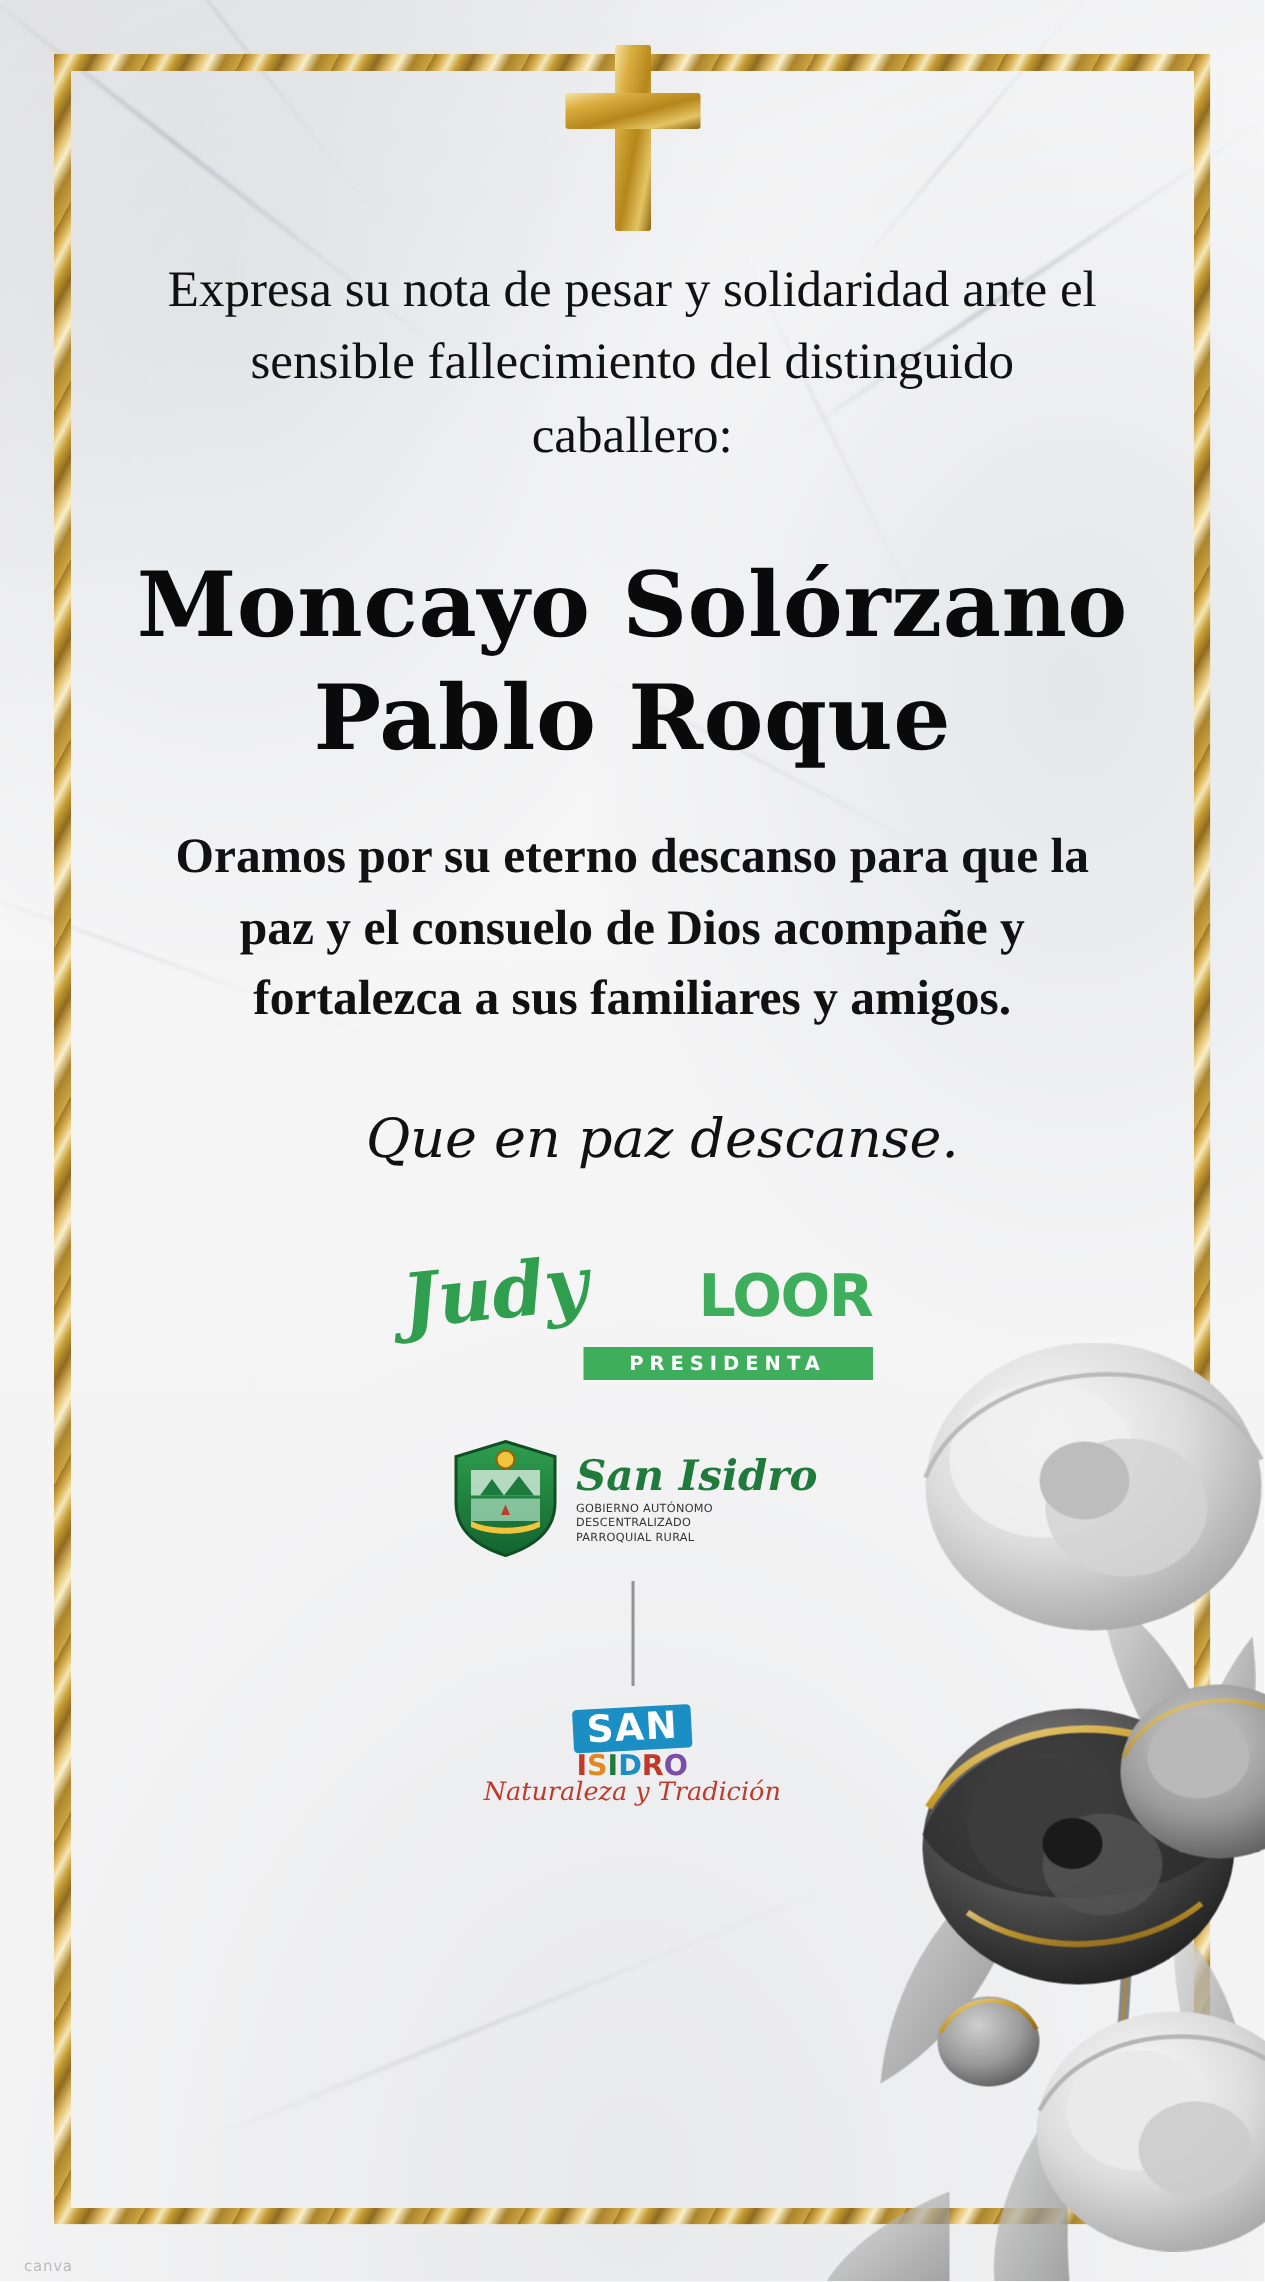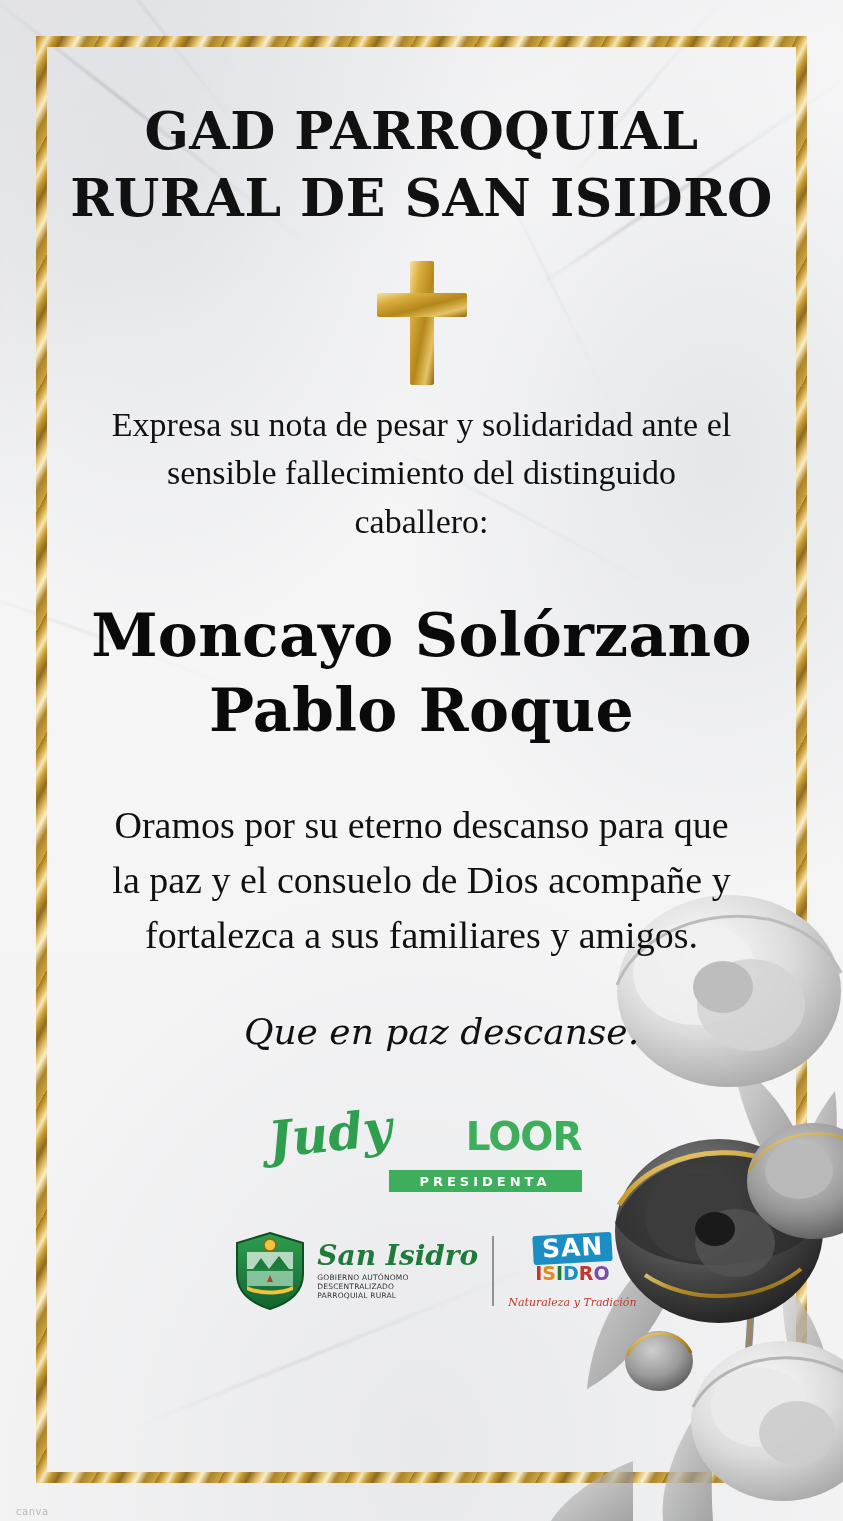--- a/index.html
+++ b/index.html
@@ -132,26 +132,27 @@
     font-family: "DejaVu Serif", serif;
     font-weight: 700;
     font-size: 60px;
     line-height: 1.25;
     color: #0a0a0a;
     letter-spacing: .3px;
   }
   .deceased .dl { display:block; }
 
   .prayer {
-    margin: 50px auto 0;
+    margin: 31px auto 0;
     width: 620px;
     font-family: "Liberation Serif", serif;
-    font-size: 38px;
+    font-size: 33px;
     line-height: 1.45;
     color: #111;
+    font-weight: bold;
   }
 
   .rip {
     margin: 48px auto 16px;
     font-family: "DejaVu Serif", serif;
     font-style: italic;
     font-size: 36px;
     color: #111;
     padding-left: 40px;
   }
@@ -204,20 +205,21 @@
   }
 
   
   .logos {
     margin: 34px auto 0;
     width: 430px;
     display: flex;
     align-items: center;
     justify-content: flex-end;
     gap: 14px;
+    flex-direction: column;
   }
   .logo-gad {
     display: flex;
     align-items: center;
     gap: 8px;
   }
   .shield {
     width: 78px;
     height: 82px;
     position: relative;
@@ -266,24 +268,24 @@
   }
   .si-isidro {
     margin-top: 1px;
     font-family: "DejaVu Sans", sans-serif;
     font-weight: 700;
     font-size: 19px;
     letter-spacing: 0px;
   }
   .si-isidro i { font-style: normal; }
   .si-slogan {
-    margin-top: 14px;
+    margin-top: 0;
     font-family: "DejaVu Serif", serif;
     font-style: italic;
-    font-size: 11px;
+    font-size: 17px;
     color: #c0392b;
   }
 
   
   .roses {
     position: absolute;
     right: 0;
     bottom: 0;
     width: 360px;
     height: 760px;
@@ -390,24 +392,20 @@
         <ellipse cx="0" cy="0" rx="34" ry="30" fill="url(#petalMid)"></ellipse>
         <path d="M-32 -6 C-18 -34 20 -34 32 -8" stroke="url(#goldEdge)" stroke-width="3" fill="none"></path>
       </g>
     </svg>
   </div>
 
   <div class="gold-frame"></div>
 
   <div class="content">
 
-    <h1 class="org-title">
-      <span>GAD PARROQUIAL</span>
-      <span class="line2">RURAL DE SAN ISIDRO</span>
-    </h1>
 
     <div class="cross-wrap">
       <svg width="110" height="128" viewBox="0 0 110 128" aria-hidden="true">
         <defs>
           <linearGradient id="goldCross" x1="0" y1="0" x2="1" y2="1">
             <stop offset="0%" stop-color="#f6e2a0"></stop>
             <stop offset="25%" stop-color="#d8ad3e"></stop>
             <stop offset="55%" stop-color="#b5861a"></stop>
             <stop offset="80%" stop-color="#e4c463"></stop>
             <stop offset="100%" stop-color="#8d6612"></stop>

